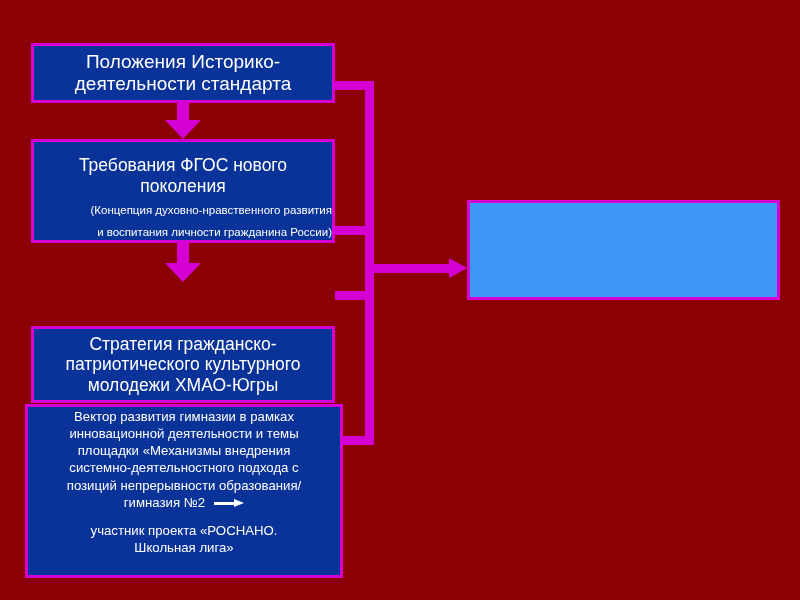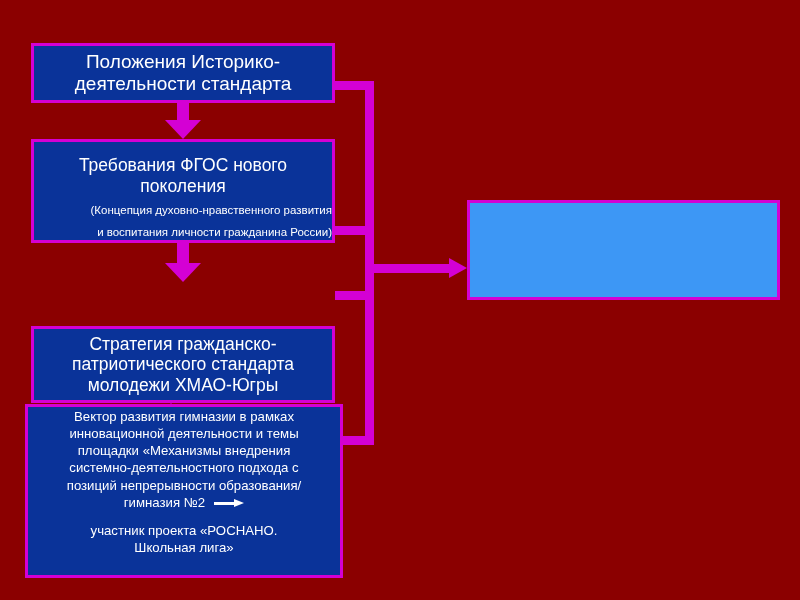--- a/index.html
+++ b/index.html
@@ -197,21 +197,21 @@
 
   <div class="node" id="node-fgos">
     <span class="line main">Требования ФГОС нового</span>
     <span class="line main">поколения</span>
     <span class="line sub">(Концепция духовно-нравственного развития</span>
     <span class="line sub">и воспитания личности гражданина России)</span>
   </div>
 
   <div class="node" id="node-strategy">
     <span class="line">Стратегия гражданско-</span>
-    <span class="line">патриотического стандарта</span>
+    <span class="line">патриотического культурного</span>
     <span class="line">молодежи ХМАО-Югры</span>
   </div>
 
   <div class="node" id="node-vector">
     <span class="line">Вектор развития гимназии в рамках</span>
     <span class="line">инновационной деятельности и темы</span>
     <span class="line">площадки «Механизмы внедрения</span>
     <span class="line">системно-деятельностного подхода с</span>
     <span class="line">позиций непрерывности образования/</span>
     <span class="line">

